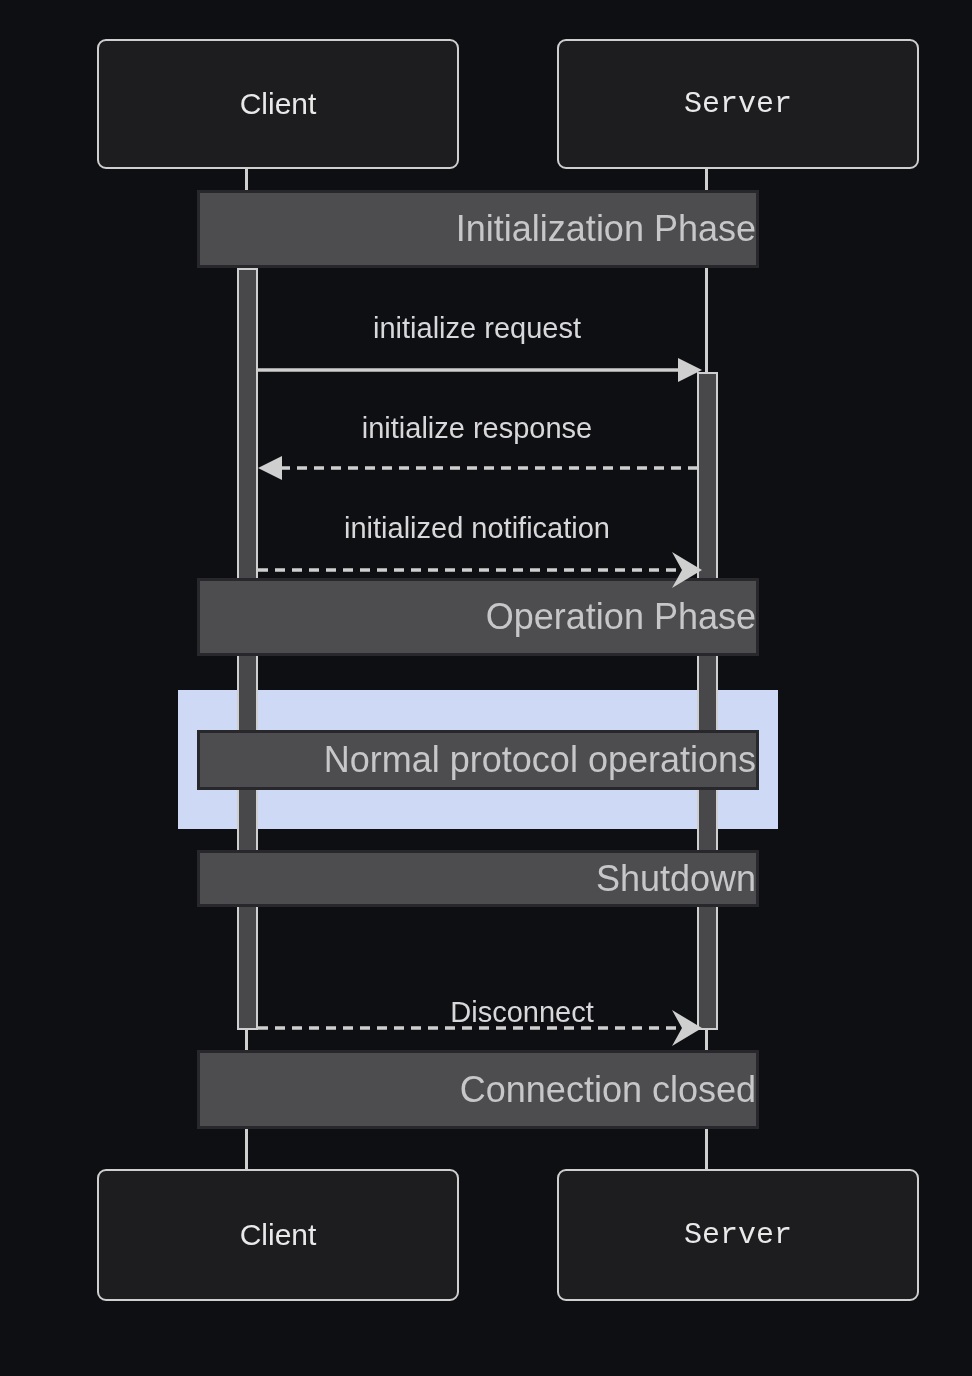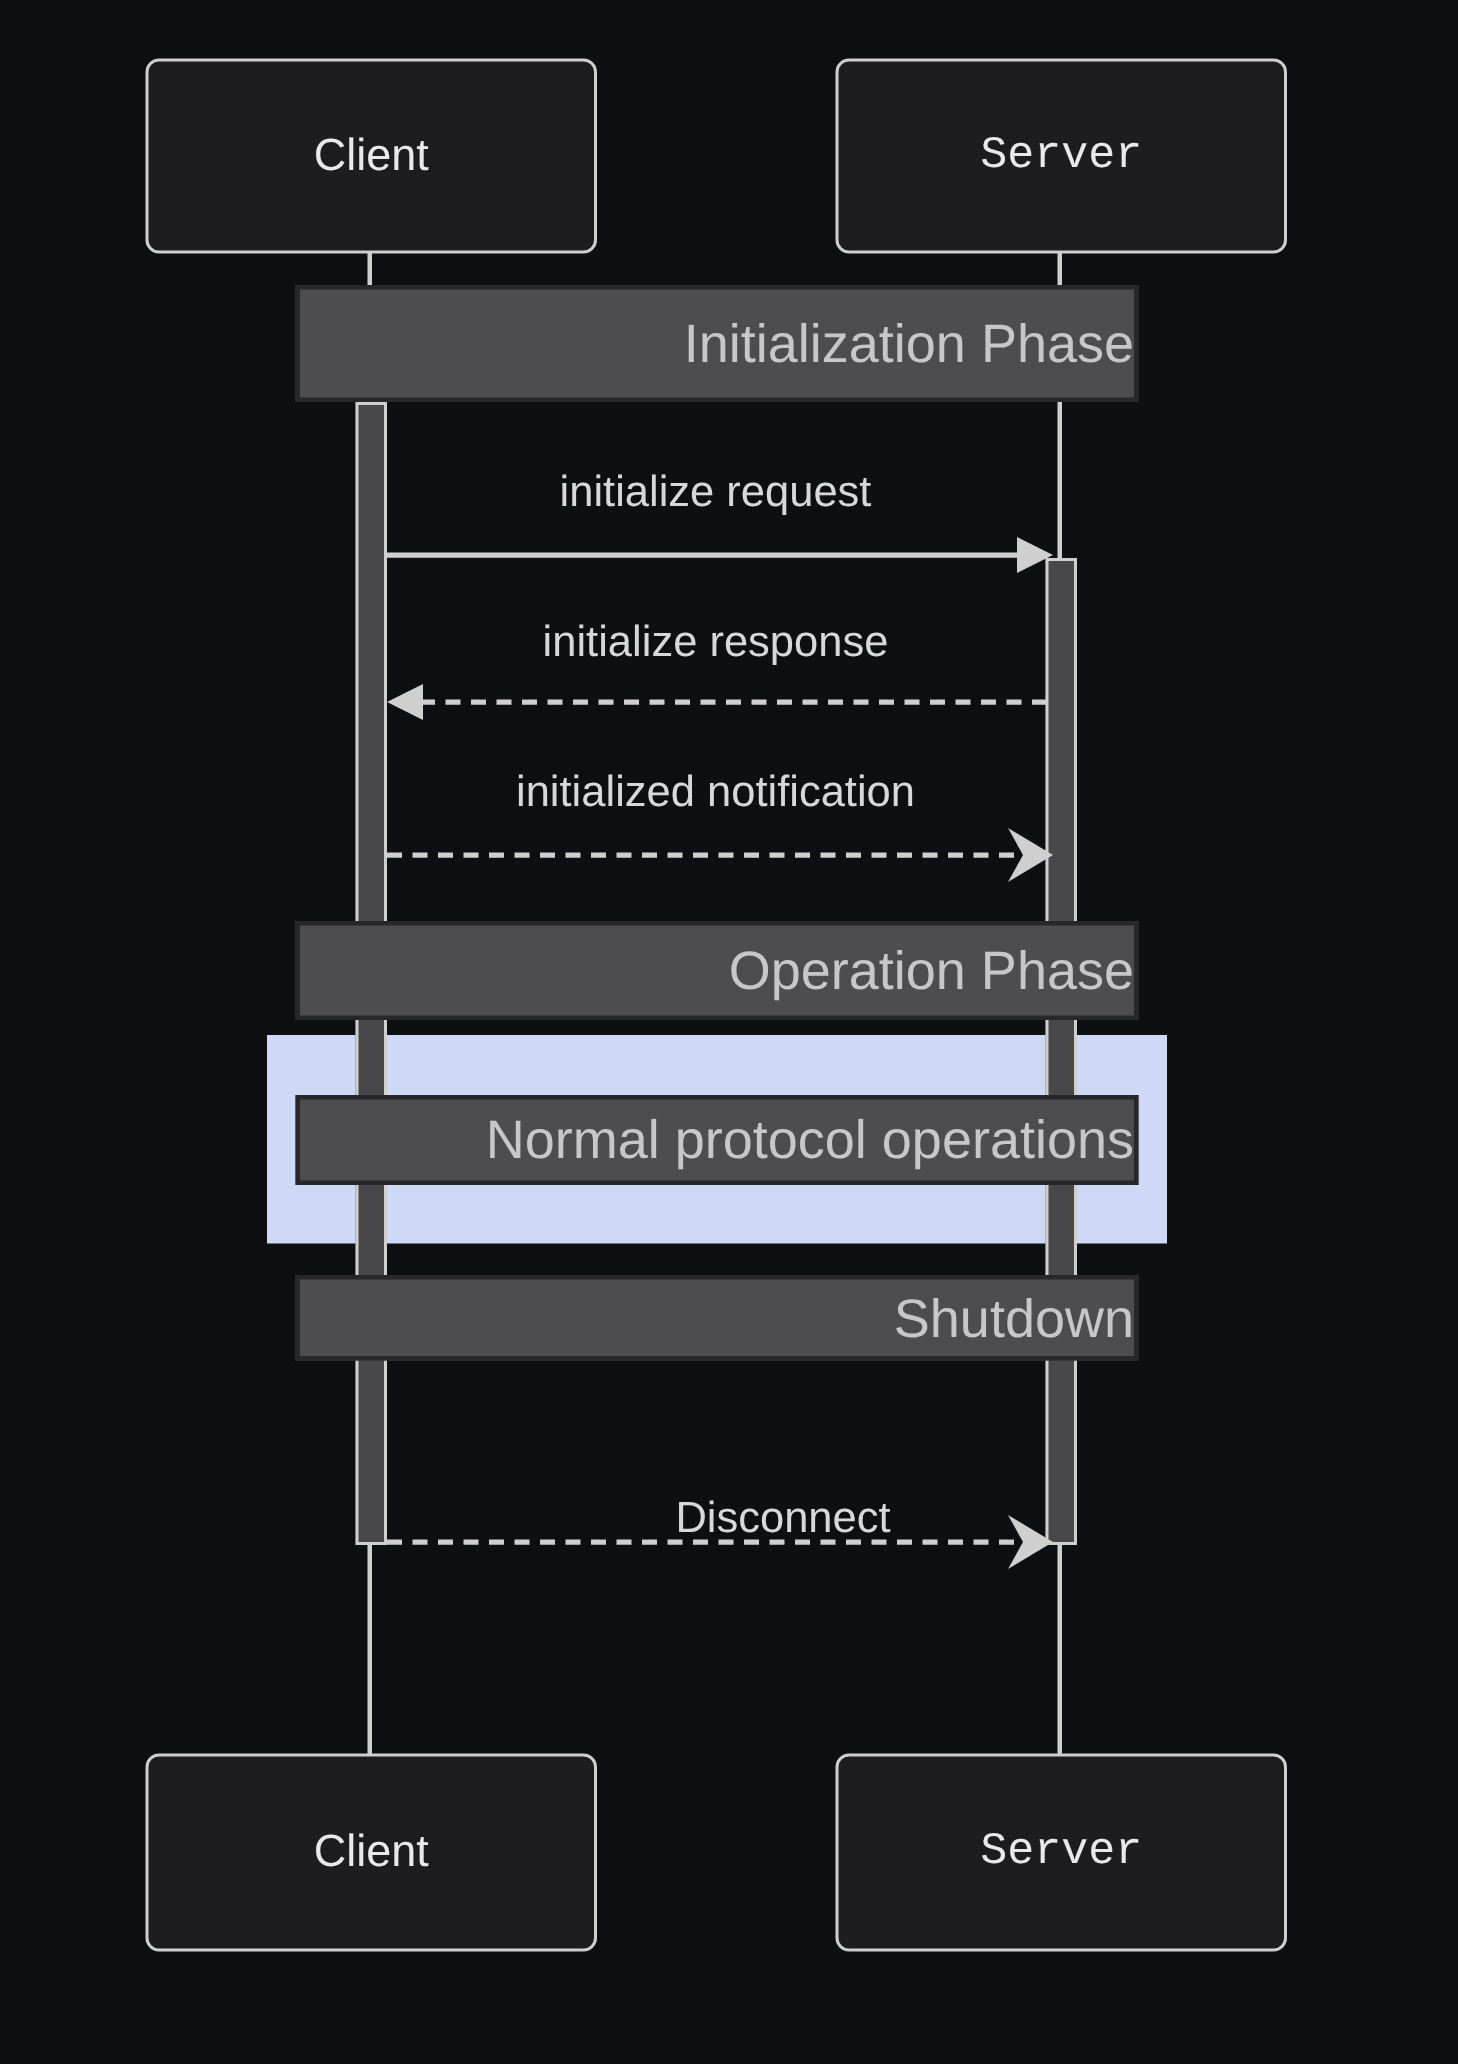--- a/index.html
+++ b/index.html
@@ -42,21 +42,21 @@
     background: var(--activation_fill, #48484b);
     border: 2px solid var(--line, #c9c9c9);
     z-index: 30;
   }
   .activation.client { left: 237px; top: 268px; height: 762px; }
   .activation.server { left: 697px; top: 372px; height: 658px; }
 
   
   .actor {
     position: absolute;
-    width: 301px; height: 130px;
+    width: 362px; height: 130px;
     background: var(--actor_fill, #1d1d20);
     border: 2px solid var(--line, #cfcfcf);
     border-radius: 9px;
     display: flex; align-items: center; justify-content: center;
     font-size: 30px;
     color: var(--actor_text, #e9e9e9);
     z-index: 15;
   }
   .actor.top    { top: 39px; }
   .actor.bottom { top: 1169px; height: 132px; }
@@ -68,21 +68,21 @@
     position: absolute;
     left: 197px; width: 562px;
     background: var(--note_fill, #4d4d4f);
     border: 3px solid var(--note_border, #28282c);
     display: flex; align-items: center; justify-content: flex-end;
     font-size: 36px;
     color: var(--note_text, #c7c7c9);
     z-index: 40;
   }
   .note.init       { top: 190px;  height: 78px; }
-  .note.operation  { top: 614px;  height: 66px; }
+  .note.operation  { top: 578px;  height: 78px; }
   .note.normal-ops { top: 730px;  height: 60px; }
   .note.shutdown   { top: 850px;  height: 57px; }
   .note.closed     { top: 1050px; height: 79px; }
 
   
   .msg-label {
     position: absolute;
     left: 237px; width: 480px;
     text-align: center;
     font-size: 29px;
@@ -133,20 +133,23 @@
   </div>
   <div class="note operation">
     <span>Operation Phase</span>
   </div>
   <div class="note normal-ops">
     <span>Normal protocol operations</span>
   </div>
   <div class="note shutdown">
     <span>Shutdown</span>
   </div>
+  <div class="note closed">
+    <span>Connection closed</span>
+  </div>
 
   <div class="msg-label m2">initialize response</div>
   <div class="msg-label m1">initialize request</div>
   <div class="msg-label m3">initialized notification</div>
   <div class="msg-label m4">Disconnect</div>
 
   <svg class="arrow a1" width="444" height="44">
     <line x1="0" y1="22" x2="426" y2="22"></line>
     <polygon points="420,10 444,22 420,34"></polygon>
   </svg>

